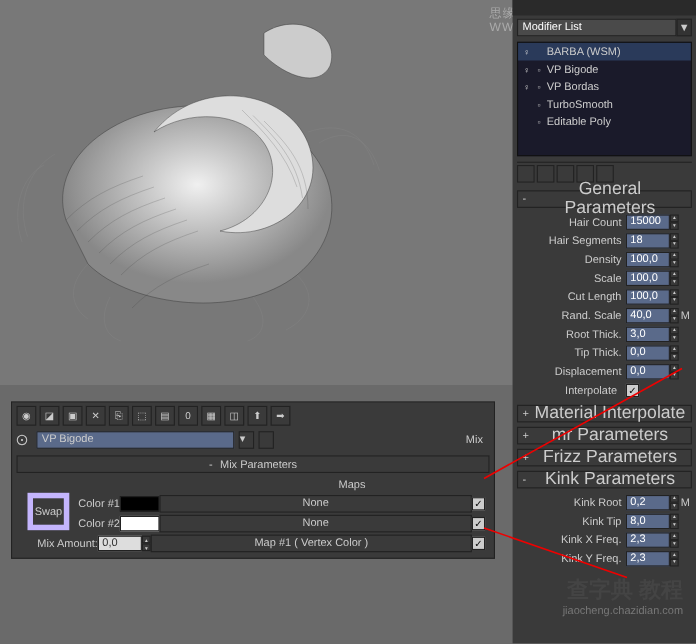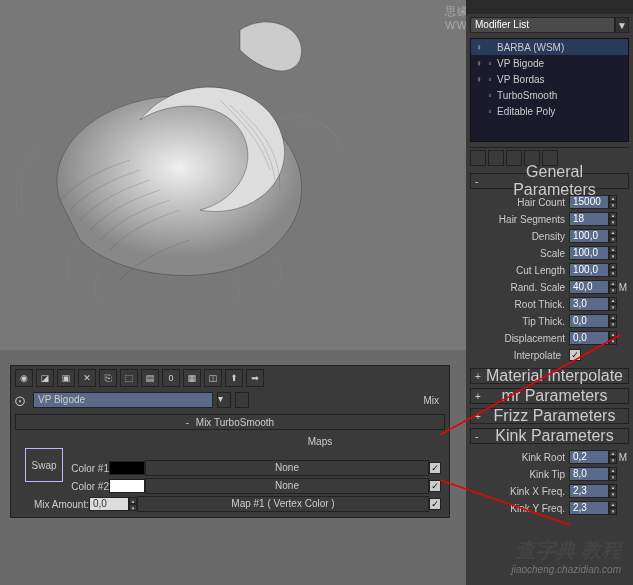--- a/index.html
+++ b/index.html
@@ -1,20 +1,20 @@
 <!DOCTYPE html>
 <html><head>
 <meta charset="utf-8">
 <style>
 * { margin: 0; padding: 0; box-sizing: border-box; font-family: "Microsoft YaHei", Arial, sans-serif; }
 body { width: 633px; height: 585px; background: #6a6a6a; position: relative; overflow: hidden; font-size: 10px; color: #ccc; }
 .viewport { position: absolute; left: 0; top: 0; width: 466px; height: 350px; background: #787878; }
 .viewport svg { width: 100%; height: 100%; }
 .watermark-top { position: absolute; top: 4px; left: 445px; font-size: 11px; color: #aaa; letter-spacing: 1px; }
-.watermark-br { position: absolute; bottom: 10px; right: 12px; text-align: right; font-style: italic; }
+.watermark-br { position: absolute; bottom: 24px; right: 12px; text-align: right; }
 .watermark-br .cn { font-size: 20px; color: #444; font-weight: bold; }
 .watermark-br .url { font-size: 10px; color: #777; }
 .side-panel { position: absolute; right: 0; top: 0; width: 167px; height: 585px; background: #3a3a3a; display: flex; flex-direction: column; }
 .mod-header { background: #2a2a2a; height: 14px; }
 .mod-list-dd { display: flex; align-items: center; margin: 3px 4px; }
 .mod-list-dd .dd { flex: 1; background: #4a4a4a; border: 1px solid #222; height: 16px; padding: 0 4px; line-height: 14px; color: #fff; }
 .mod-list-dd .arr { width: 14px; height: 16px; background: #333; border: 1px solid #222; display: flex; align-items: center; justify-content: center; }
 .stack { margin: 2px 4px; background: #1a1a2a; border: 1px solid #111; }
 .stack-item { display: flex; align-items: center; height: 16px; padding: 0 2px; }
 .stack-item.sel { background: #2a3a5a; }
@@ -38,31 +38,31 @@
 .bp-toolbar { display: flex; gap: 3px; padding: 3px 4px; background: #3a3a3a; }
 .bp-toolbar .tb { width: 18px; height: 18px; background: #3a3a3a; border: 1px solid #222; display: flex; align-items: center; justify-content: center; font-size: 9px; }
 .bp-row2 { display: flex; align-items: center; padding: 2px 4px; gap: 4px; }
 .bp-row2 .bulb { width: 14px; }
 .bp-row2 .dd { flex: 0 0 180px; background: #5a6a8a; border: 1px solid #222; height: 16px; padding: 0 4px; line-height: 14px; }
 .bp-row2 .arr { width: 14px; height: 16px; background: #3a3a3a; border: 1px solid #222; }
 .bp-row2 .spacer { flex: 1; }
 .bp-row2 .mix { padding: 0 6px; }
 .mix-head { display: flex; align-items: center; justify-content: center; background: #3a3a3a; border: 1px solid #222; height: 16px; margin: 4px 4px 2px; }
 .mix-body { padding: 4px 8px; }
-.mix-maps-lbl { text-align: center; padding-left: 180px; padding-bottom: 12px; }
+.mix-maps-lbl { text-align: center; padding-left: 180px; padding-bottom: 2px; }
 .mix-row { display: flex; align-items: center; height: 18px; gap: 0; }
 .mix-row .swap { width: 40px; text-align: center; }
 .mix-row .cl { width: 50px; text-align: right; }
 .mix-row .swatch { width: 36px; height: 14px; border: 1px solid #222; }
 .mix-row .mapbtn { flex: 1; background: #3a3a3a; border: 1px solid #222; height: 16px; text-align: center; line-height: 14px; }
 .mix-row .chk { width: 12px; height: 12px; background: #ccc; border: 1px solid #222; display: flex; align-items: center; justify-content: center; color: #000; font-size: 9px; }
 .mix-row .amt-lbl { width: 70px; text-align: right; }
 .mix-row .amt-val { width: 40px; background: #ddd; color: #333; border: 1px solid #222; height: 14px; padding: 0 3px; line-height: 12px; }
 .red-line { position: absolute; pointer-events: none; }
-.swap-box { position: absolute; left: 14px; width: 38px; height: 34px; border: 1px solid #c4b5fd; display: flex; align-items: center; justify-content: center; }
+.swap-box { position: absolute; left: 14px; width: 38px; height: 34px; border: 5px solid #c4b5fd; display: flex; align-items: center; justify-content: center; }
 </style>
 </head>
 <body>
 
 <div class="viewport">
   <svg viewBox="0 0 466 350">
     <defs>
       <radialGradient id="g1" cx="50%" cy="40%">
         <stop offset="0%" stop-color="#f0f0f0"></stop>
         <stop offset="100%" stop-color="#888"></stop>
@@ -309,21 +309,21 @@
   <div class="bp-row2">
     <span class="bulb">⨀</span>
     <div class="dd">VP Bigode</div>
     <div class="arr">▾</div>
     <div class="arr"></div>
     <div class="spacer"></div>
     <div class="mix">Mix</div>
   </div>
   <div class="mix-head">
       <span style="width:10px">-</span>
-      <span>Mix TurboSmooth</span>
+      <span>Mix Parameters</span>
     </div>
   <div class="mix-body" style="position:relative">
     <div class="mix-maps-lbl">Maps</div>
     <div class="swap-box" style="top:16px">Swap</div>
     <div class="mix-row">
       <span class="swap"></span>
       <span class="cl">Color #1</span>
       <span class="swatch" style="background:#000000"></span>
       <span class="mapbtn">None</span>
       <span class="chk">✓</span>

